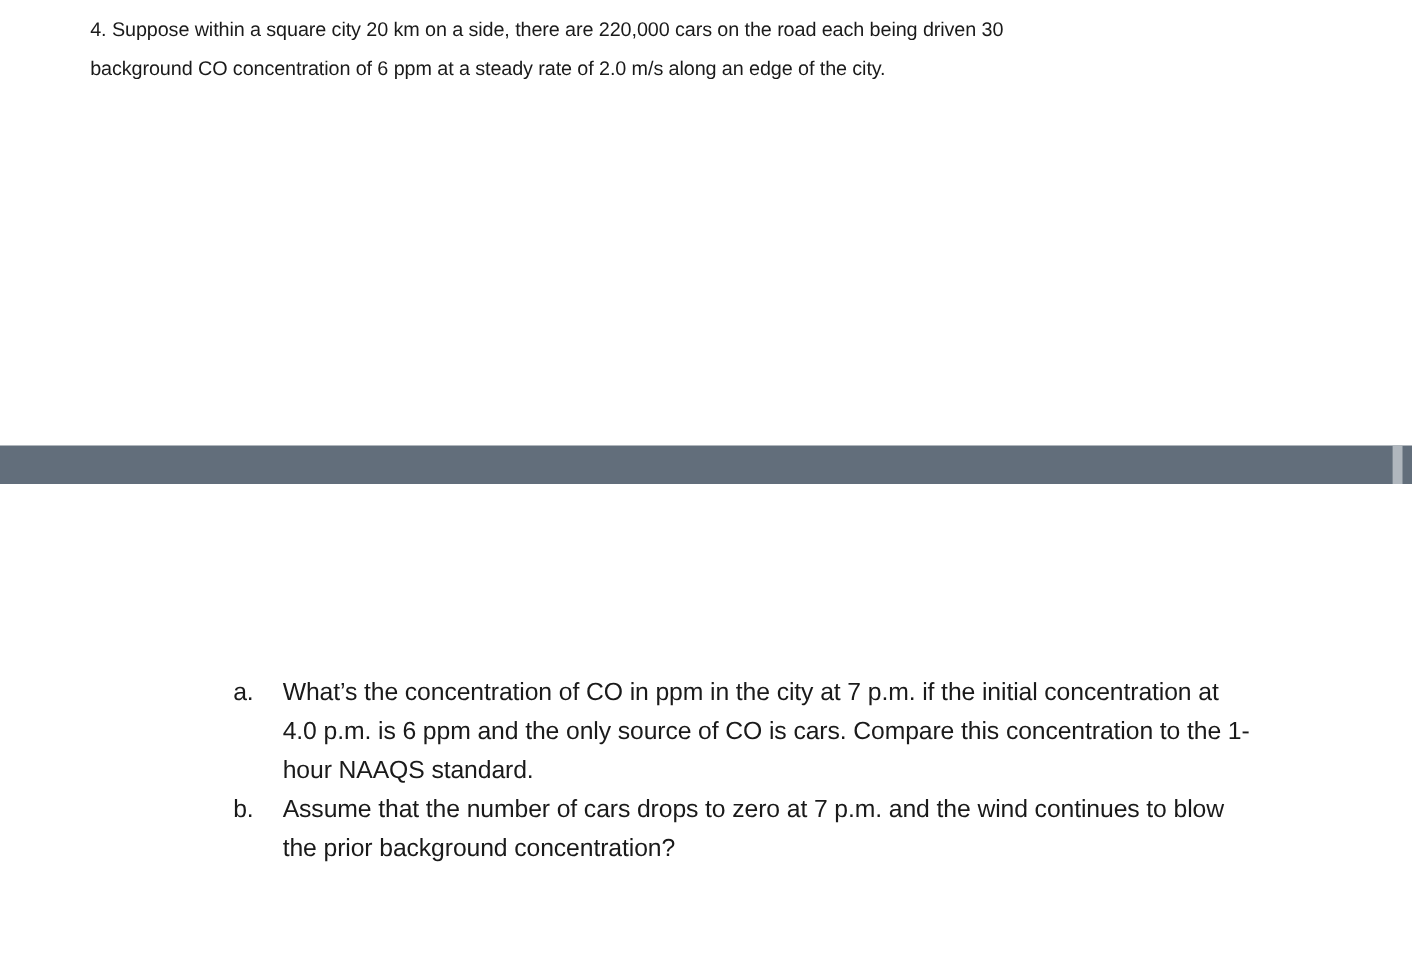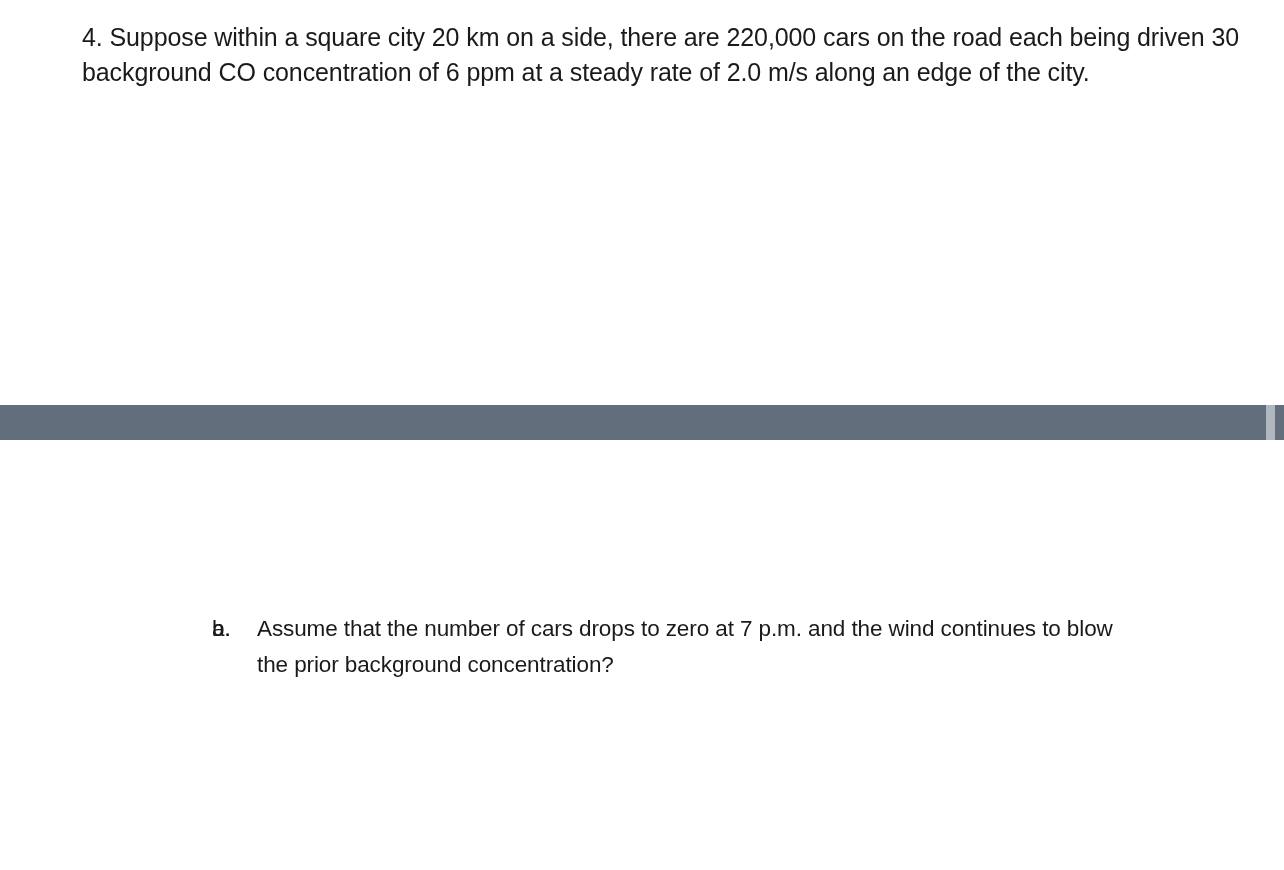--- a/index.html
+++ b/index.html
@@ -1,22 +1,22 @@
 <!DOCTYPE html>
 <html><head>
 <meta charset="utf-8">
 <style>
   html, body { margin: 0; padding: 0; }
   body {
     width: 1284px; height: 870px; background: #ffffff; position: relative; overflow: hidden;
     font-family: "Liberation Sans", "DejaVu Sans", sans-serif; color: #1a1a1a;
   }
   .intro {
-    position: absolute; left: 82px; top: 20px; width: 1160px;
-    font-size: 25px; line-height: 35px; letter-spacing: -0.1px;
+    position: absolute; left: 82px; top: 10px; width: 1160px;
+    font-size: 18px; line-height: 35px; letter-spacing: -0.1px;
   }
   .intro .line { display: block; white-space: nowrap; }
   .divider-bar {
     position: absolute; left: 0; top: 405px; width: 1284px; height: 35px; background: #626e7b;
   }
   .divider-bar .thumb {
     position: absolute; left: 1266px; top: 0; width: 9px; height: 35px; background: #b0b7be;
   }
   .questions { position: absolute; left: 0; top: 611px; width: 1284px; }
   .q { position: relative; font-size: 22.5px; line-height: 35.5px; letter-spacing: -0.1px; }
@@ -32,20 +32,25 @@
   <span class="line">background CO concentration of 6 ppm at a steady rate of 2.0 m/s along an edge of the city.</span>
 </div>
 
 <div class="divider-bar">
   <div class="thumb"></div>
 </div>
 
 <div class="questions">
   <div class="q">
     <span class="marker">a.</span>
+    <div class="text">
+      <span class="line">What’s the concentration of CO in ppm in the city at 7 p.m. if the initial concentration at</span>
+      <span class="line">4.0 p.m. is 6 ppm and the only source of CO is cars. Compare this concentration to the 1-</span>
+      <span class="line">hour NAAQS standard.</span>
+    </div>
   </div>
   <div class="q">
     <span class="marker">b.</span>
     <div class="text">
       <span class="line">Assume that the number of cars drops to zero at 7 p.m. and the wind continues to blow</span>
       <span class="line">the prior background concentration?</span>
     </div>
   </div>
 </div>
 

